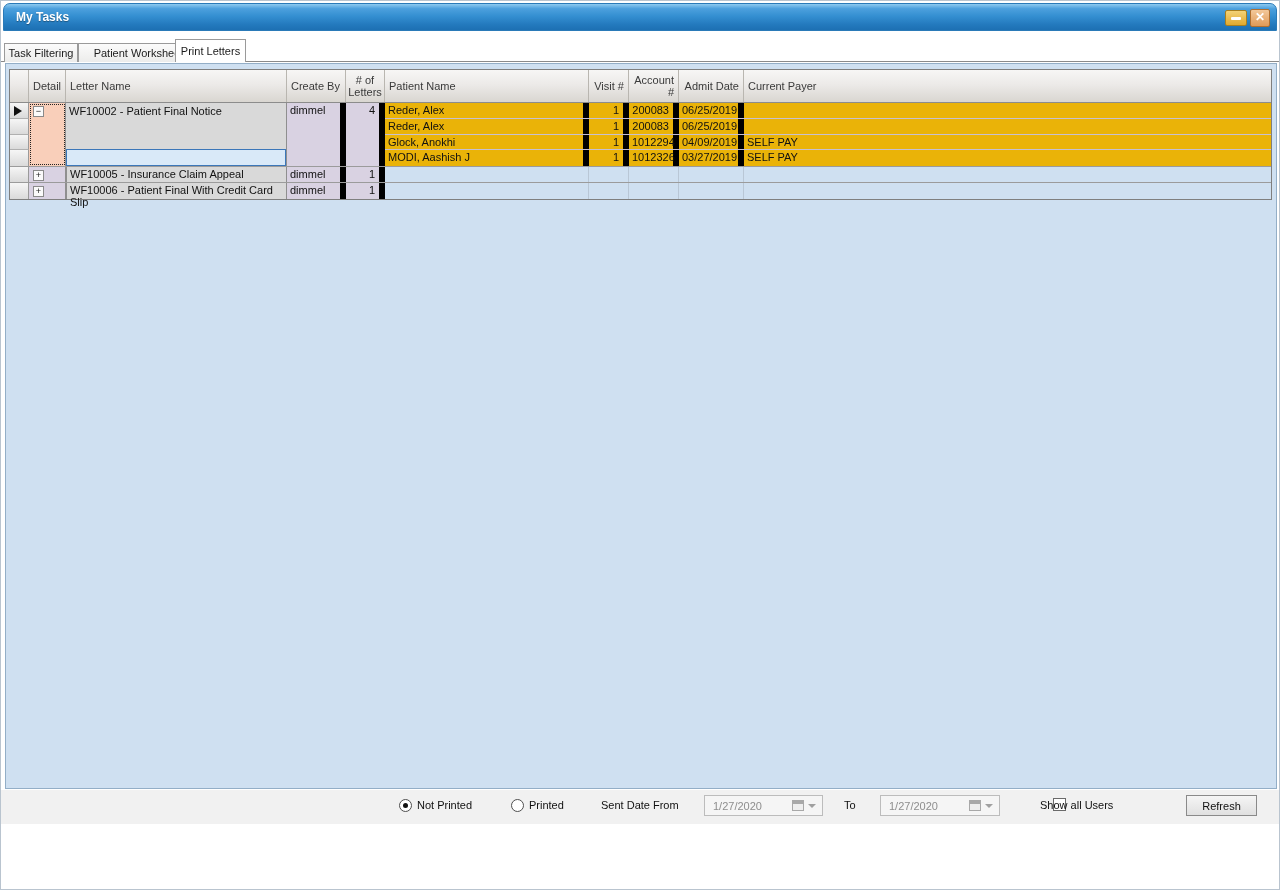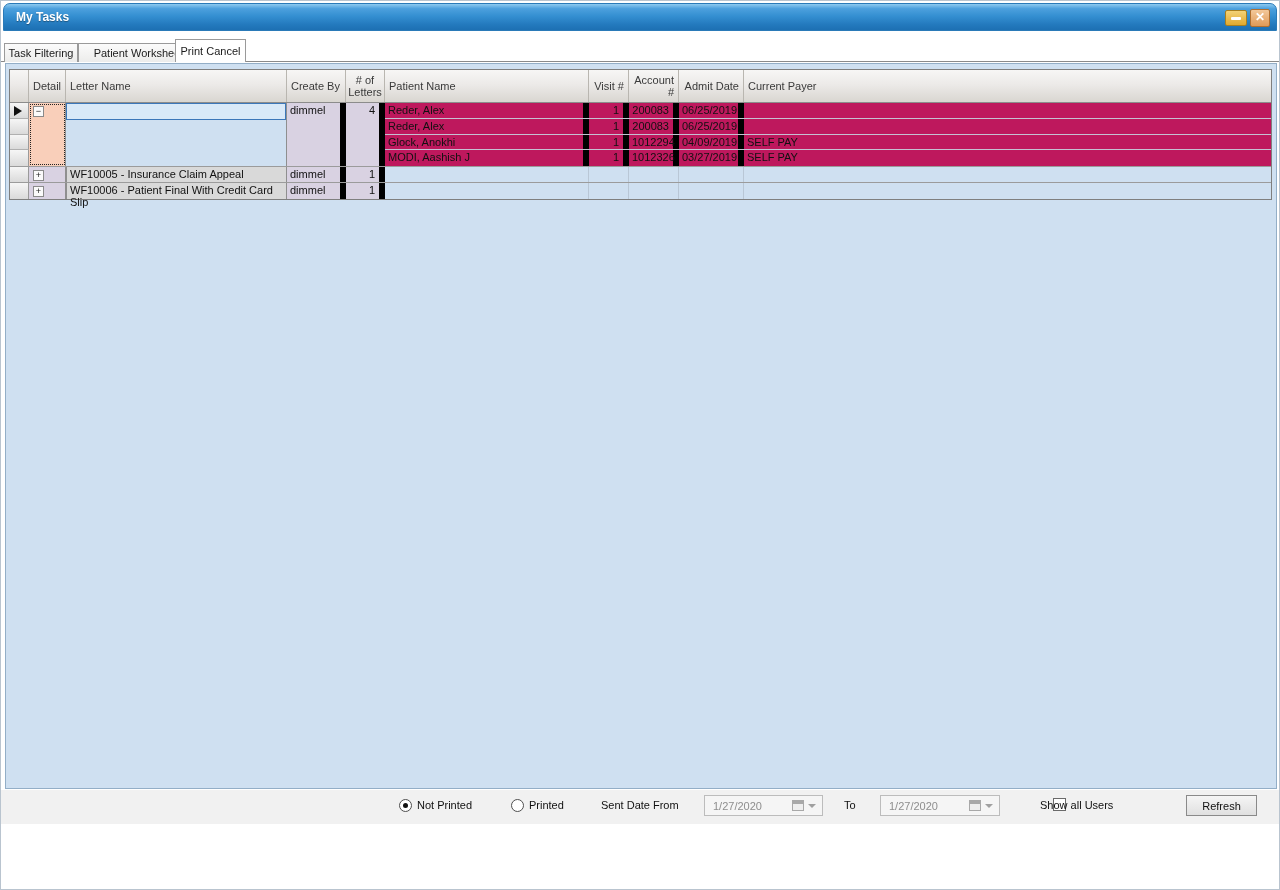--- a/index.html
+++ b/index.html
@@ -73,21 +73,21 @@
                 border-right:1px solid #8f8f8f; border-left:1px solid #8f8f8f; }
 
   .lav { background:#d9d2e2; }
   .cell { font-size:11px; color:#111; padding:1px 3px 0 3px; border-right:6px solid #000000; }
   .cell.right { text-align:right; padding-right:4px; }
   .blue { background:#cfe0f1; border-right:1px solid #b9c7d6; }
 
   .patient-area { display:flex; flex-direction:column; flex:1; }
   .prow { display:flex; height:16px; border-bottom:1px solid #c6c0d2; }
   .patient-area .prow:last-child { border-bottom:none; }
-  .prow .cell { background:#be185d; }
+  .prow .cell { background:#eab308; }
 
   
   .filters { position:absolute; left:0; top:789px; width:1280px; height:34px; background:#f1f1f1; }
   .flabel { position:absolute; font-size:11px; color:#111; top:9px; }
   .radio { position:absolute; top:9px; width:13px; height:13px; border:1px solid #4f4f4f; border-radius:50%;
            background:#ffffff; }
   .radio .dot { position:absolute; left:3px; top:3px; width:5px; height:5px; background:#111; border-radius:50%; }
   .datebox { position:absolute; top:5px; width:119px; height:21px; background:#f5f5f5; border:1px solid #bcbcbc;
              display:flex; align-items:center; }
   .datebox .dtext { flex:1; font-size:11px; color:#8e8e8e; padding-left:8px; }
@@ -123,21 +123,21 @@
   </div>
 
   <div class="tabline"></div>
   <div class="tab" style="left:3px;width:74px;">
     <span>Task Filtering</span>
   </div>
   <div class="tab" style="left:77px;width:121px;">
     <span>Patient Worksheet</span>
   </div>
   <div class="tab active" style="left:174px;width:71px;">
-    <span>Print Cancel</span>
+    <span>Print Letters</span>
   </div>
 
   <div class="panel"></div>
 
   <div class="grid">
     <div class="ghead">
       <div class="hc col-sel"></div>
       <div class="hc col-detail center">Detail</div>
       <div class="hc col-letter">Letter Name</div>
       <div class="hc col-createby">Create By</div>
@@ -157,20 +157,21 @@
             <div class="rowarrow"></div>
           </div>
         <div class="selcell"></div>
         <div class="selcell"></div>
         <div class="selcell"></div>
       </div>
       <div class="col-detail detailcell peach">
         <div class="expbox">−</div>
       </div>
       <div class="col-letter lettercol">
+        <div class="letter-gray">WF10002 - Patient Final Notice</div>
         <div class="letter-focus"></div>
       </div>
       <div class="col-createby lav cell">dimmel</div>
       <div class="col-num lav cell right">4</div>
       <div class="patient-area">
         <div class="prow">
           <div class="cell col-patient">Reder, Alex</div>
           <div class="cell col-visit right">1</div>
           <div class="cell col-account right">200083</div>
           <div class="cell col-admit">06/25/2019</div>

